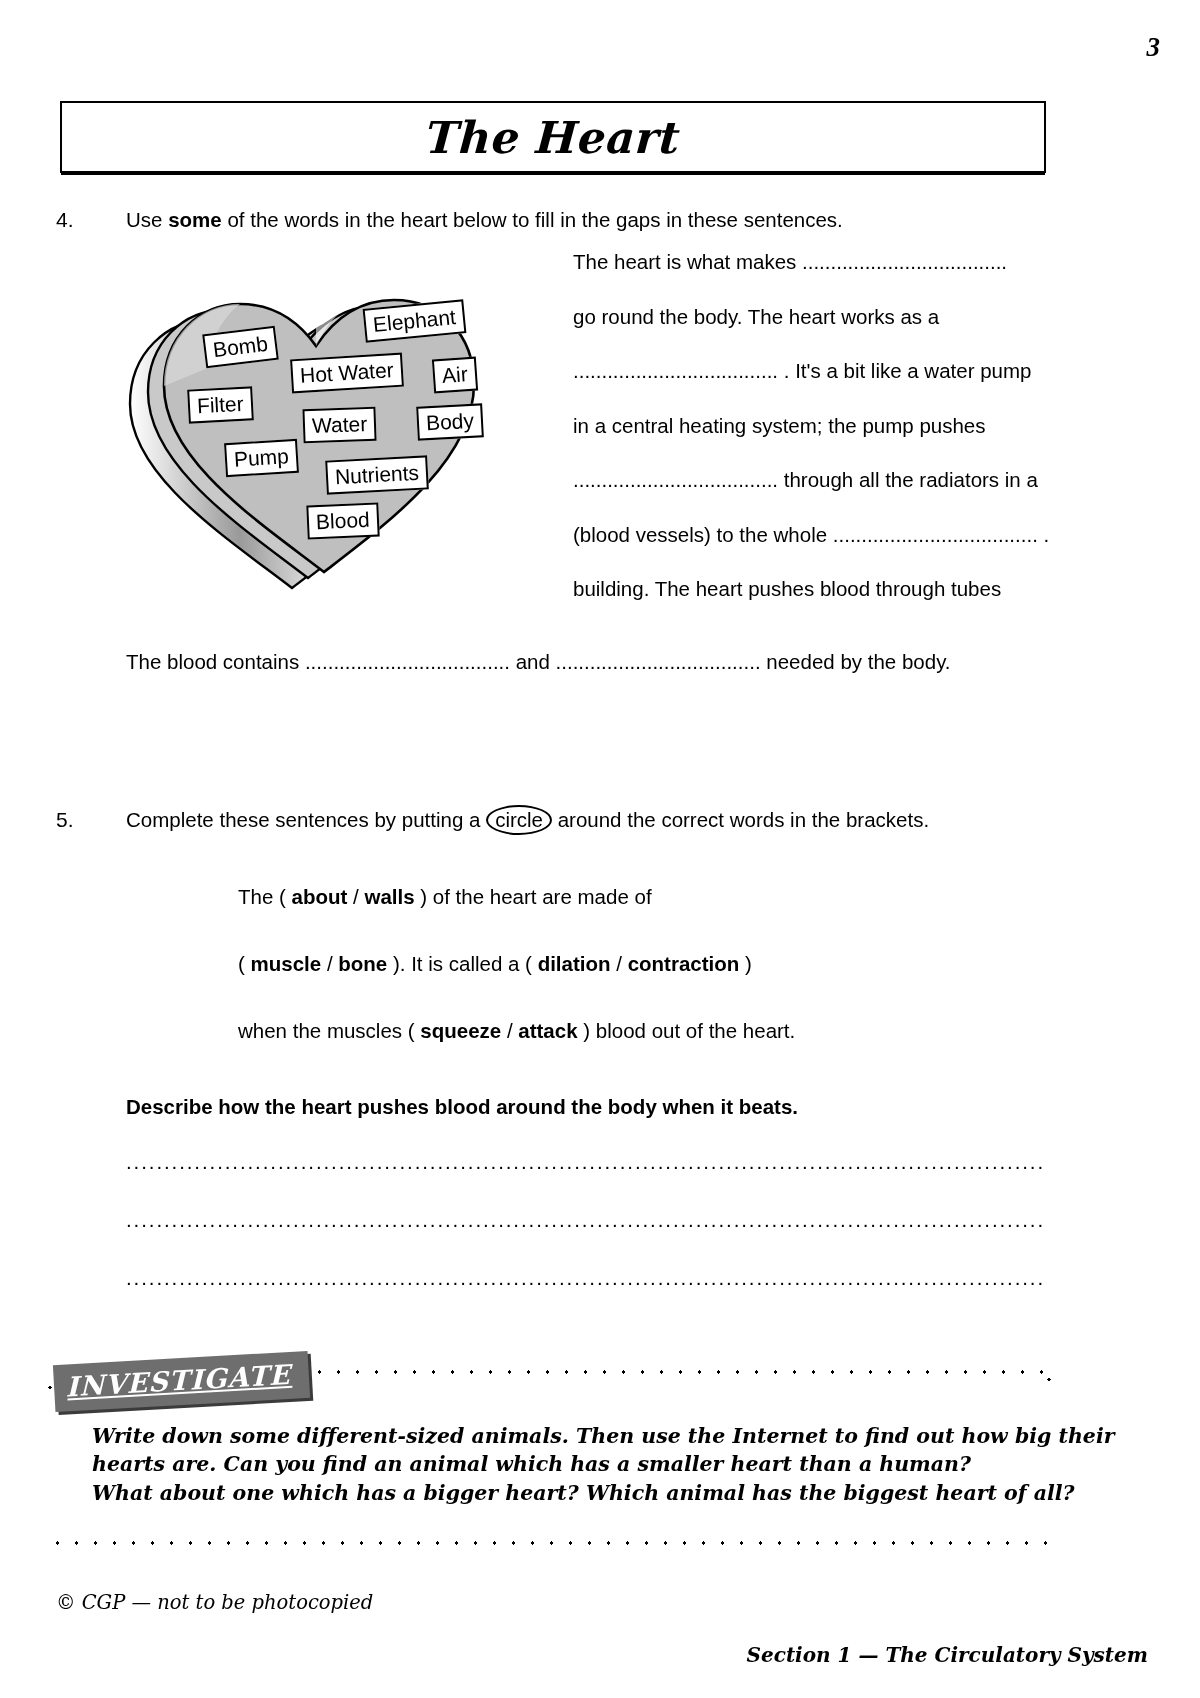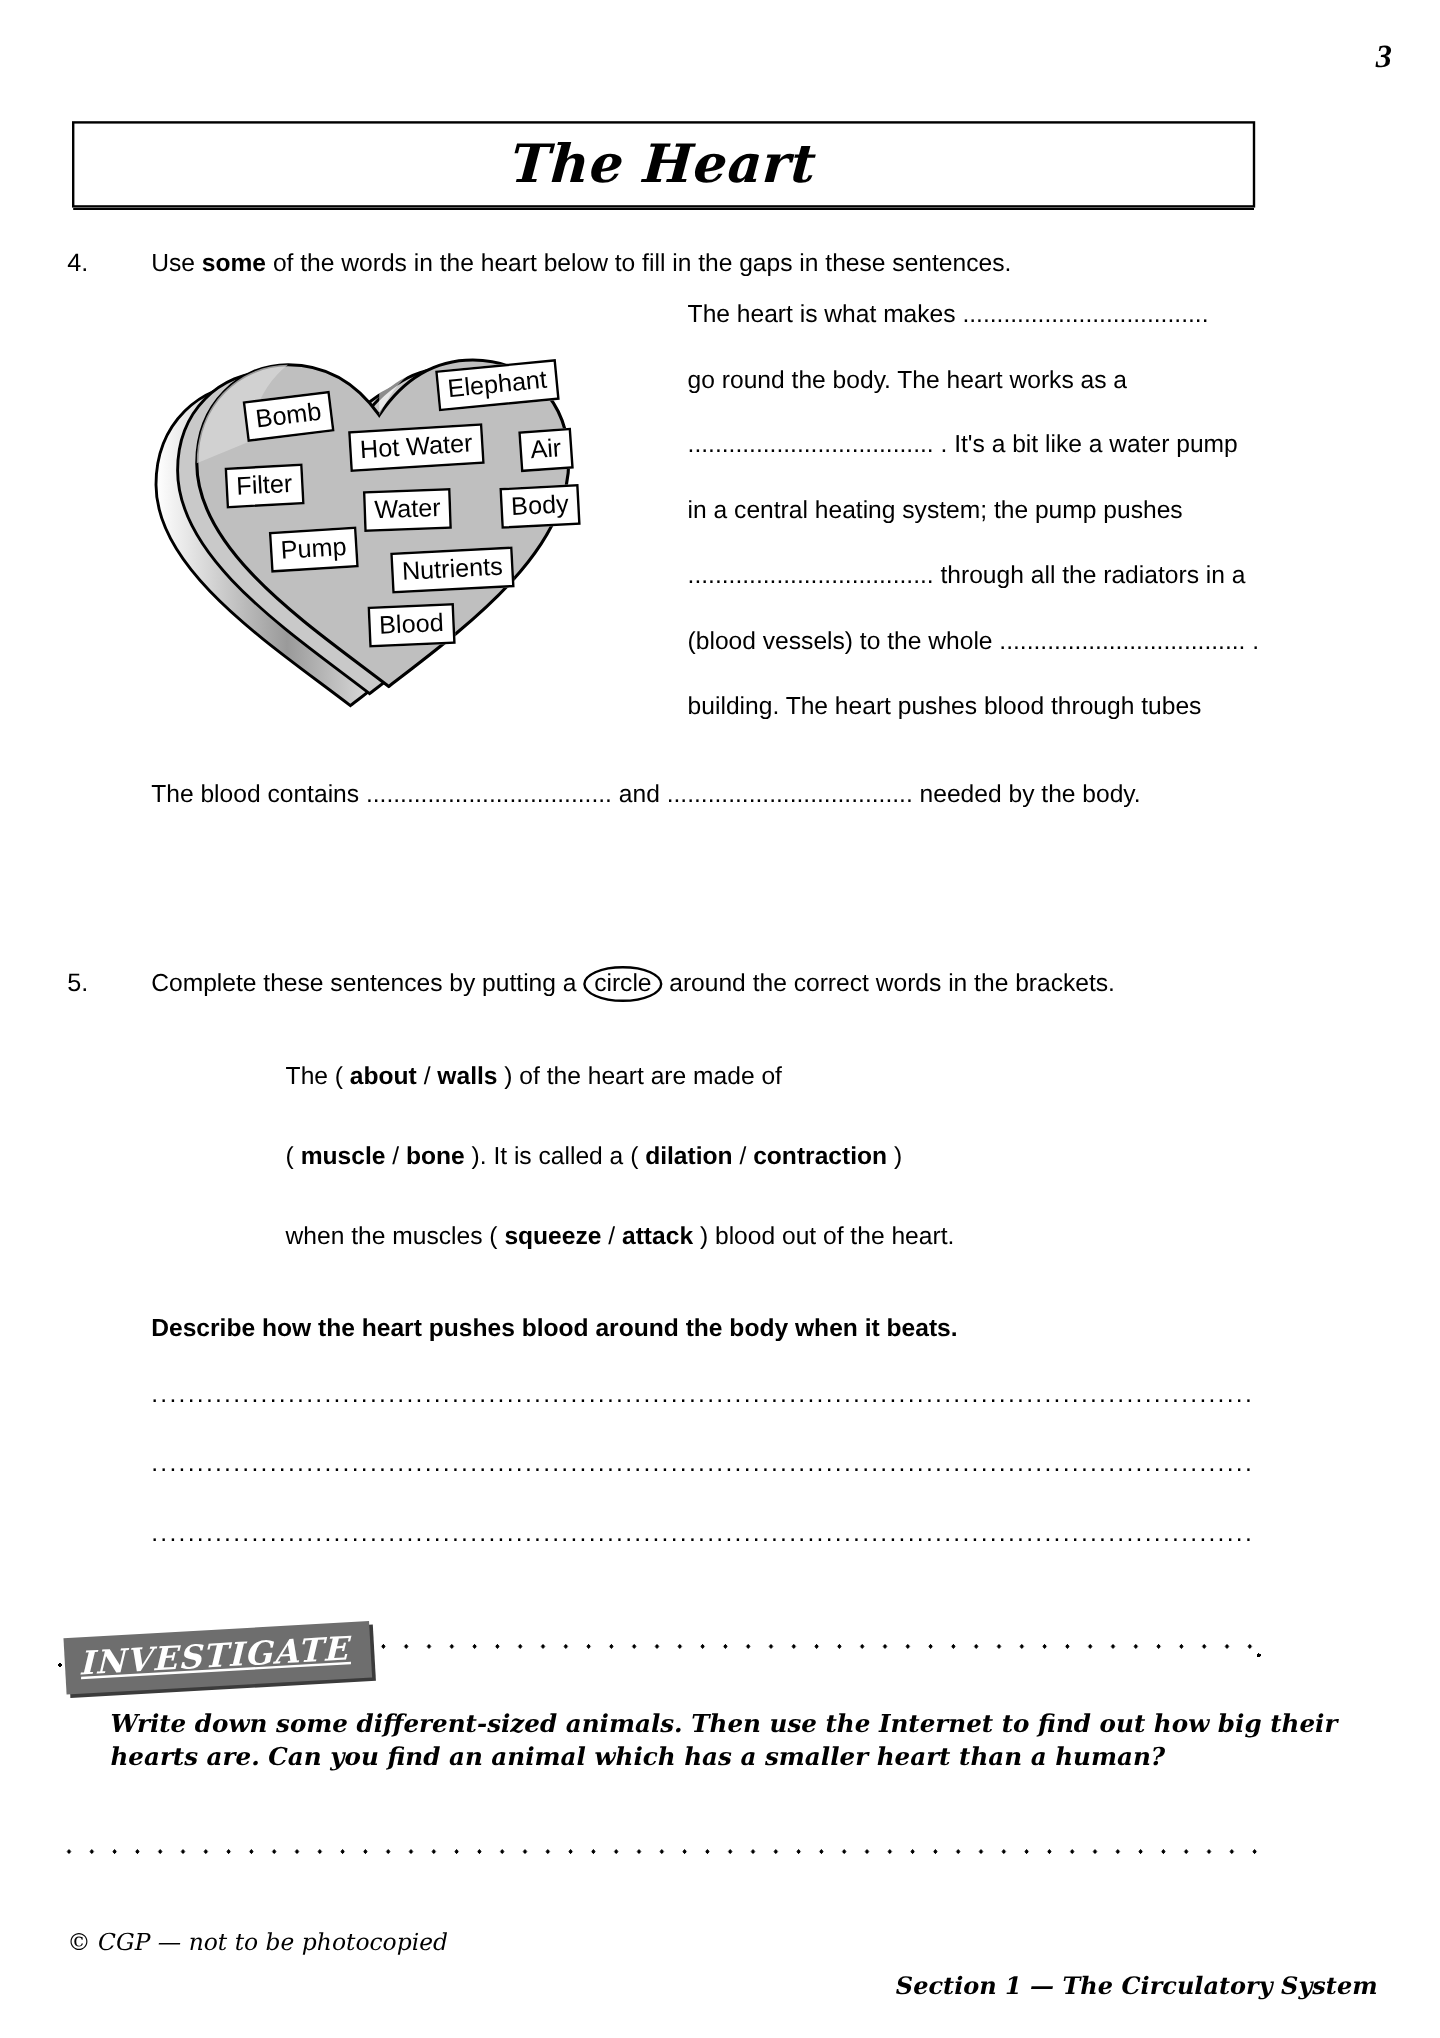--- a/index.html
+++ b/index.html
@@ -108,21 +108,21 @@
   }
   .inv-lines .il{
     font-family:"DejaVu Serif", serif;
     font-style:italic;font-weight:bold;font-size:20.5px;
     line-height:1.38;white-space:nowrap;
   }
 
   
   .footer-left{
     position:absolute;left:56px;top:1591px;
-    font-family:"DejaVu Serif", serif;font-style:italic;font-size:19.5px;margin-top:16px;
+    font-family:"DejaVu Serif", serif;font-style:italic;font-size:19.5px;
   }
   .footer-right{
     position:absolute;right:52px;top:1643px;
     font-family:"DejaVu Serif", serif;font-style:italic;font-weight:bold;font-size:20px;
   }
 </style>
 </head>
 <body>
 
 <div class="page">
@@ -202,19 +202,20 @@
     <div class="dotborder dot-v" style="left:0;top:8px;height:166px;"></div>
     <div class="dotborder dot-v" style="left:999px;top:0;height:174px;"></div>
 
     <div class="inv-banner">
       <span>INVESTIGATE</span>
     </div>
 
     <div class="inv-lines">
       <div class="il">Write down some different-sized animals.  Then use the Internet to find out how big their</div>
       <div class="il">hearts are.  Can you find an animal which has a smaller heart than a human?</div>
+      <div class="il">What about one which has a bigger heart?  Which animal has the biggest heart of all?</div>
     </div>
   </div>
 
   <div class="footer-left">© CGP — not to be photocopied</div>
   <div class="footer-right">Section 1 — The Circulatory System</div>
 
 </div>
 
 </body></html>

